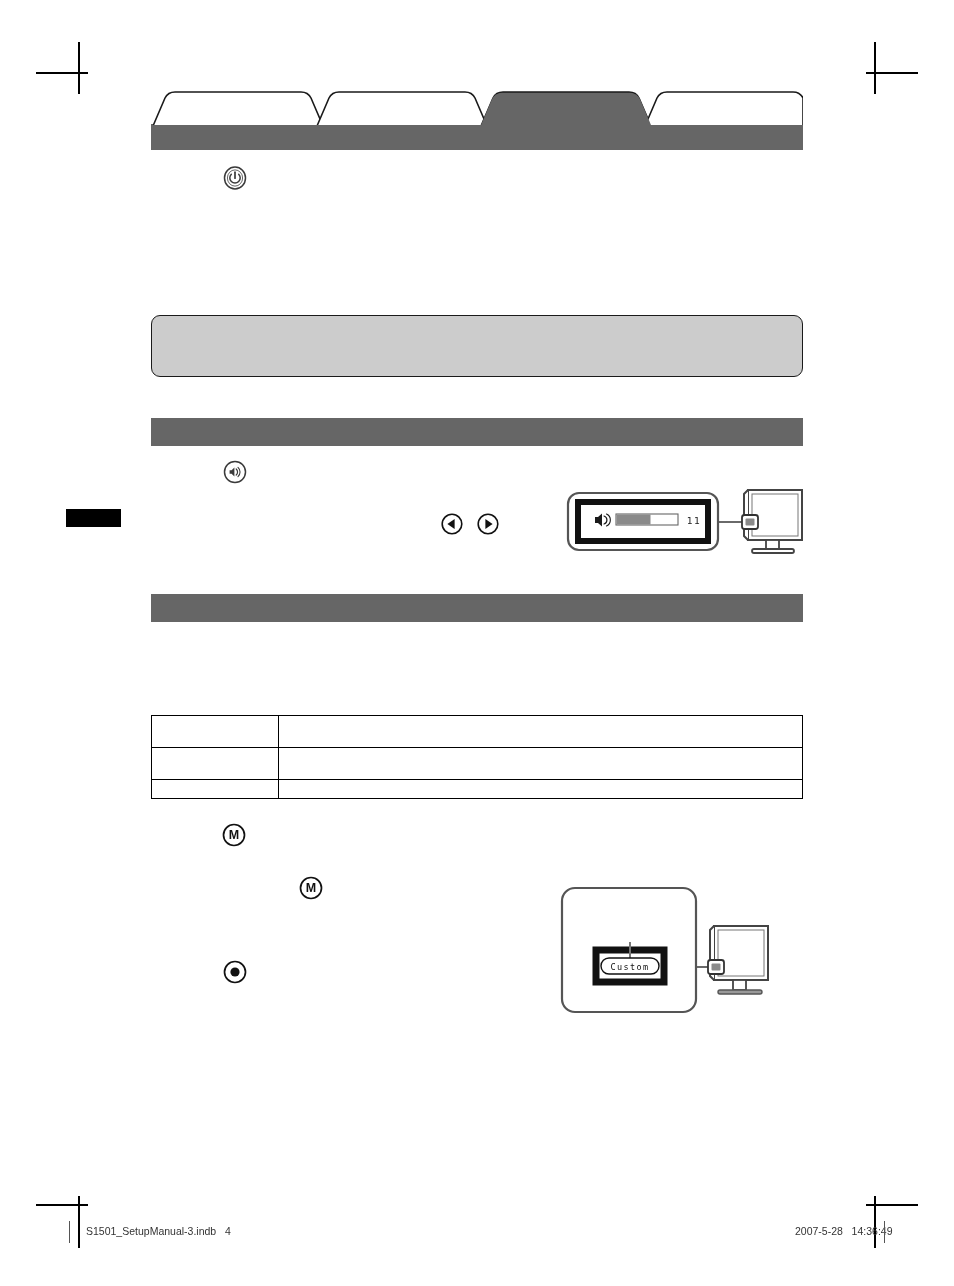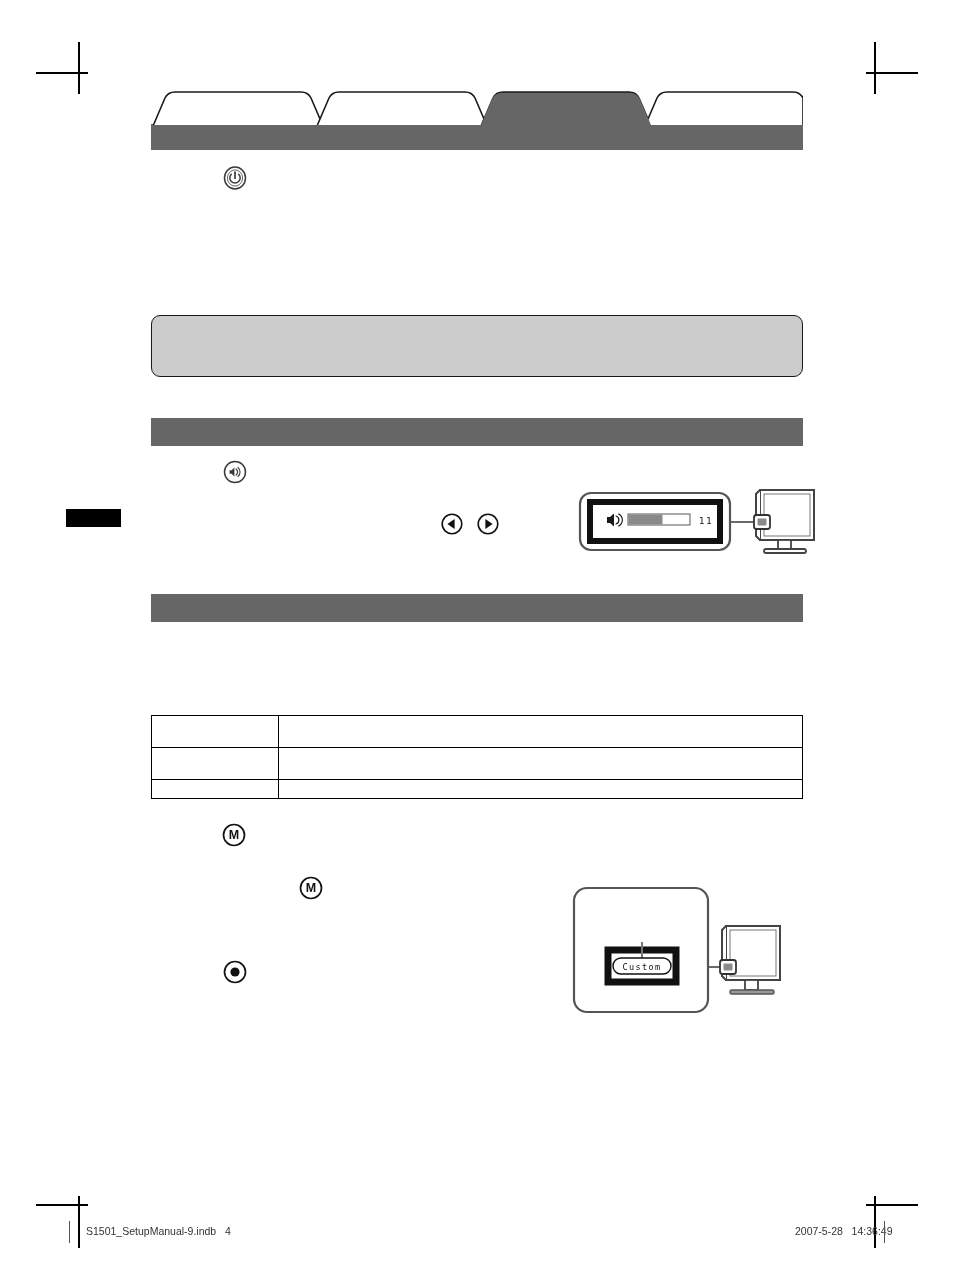--- a/index.html
+++ b/index.html
@@ -74,21 +74,21 @@
     padding: 0;
     vertical-align: top;
     font-size: 11px;
     color: #000;
   }
   .spec-table .col-label { width: 126px; }
   .spec-table .row-tall  { height: 31px; }
   .spec-table .row-short { height: 18px; }
 
   
-  .illus { position: absolute; margin-left: 12px; }
+  .illus { position: absolute; }
   .illus svg { display: block; }
 
   
   .footer-rule {
     position: absolute;
     width: 1px;
     background: #555555;
   }
   .footer-text {
     position: absolute;
@@ -294,18 +294,18 @@
         <rect x="173" y="102" width="13" height="10" fill="#ffffff" stroke="#444444" stroke-width="1.8"></rect>
         <rect x="158" y="112" width="44" height="4" rx="2" fill="#999999" stroke="#555555" stroke-width="1.4"></rect>
 
         <rect x="148" y="82" width="16" height="14" rx="2.5" fill="#ffffff" stroke="#333333" stroke-width="1.8"></rect>
         <rect x="151.5" y="85.5" width="9" height="7" rx="1" fill="#8a8a8a"></rect>
       </g>
     </svg>
   </div>
 
   <div class="footer-rule" style="left:69px;  top:1221px; height:22px;"></div>
-  <div class="footer-text" style="left:86px;  top:1225px;">S1501_SetupManual-9.indb   4</div>
+  <div class="footer-text" style="left:86px;  top:1225px;">S1501_SetupManual-3.indb   4</div>
 
   <div class="footer-text" style="left:795px; top:1225px;">2007-5-28   14:36:49</div>
   <div class="footer-rule" style="left:884px; top:1221px; height:22px;"></div>
 
 </div>
 
 </body></html>

